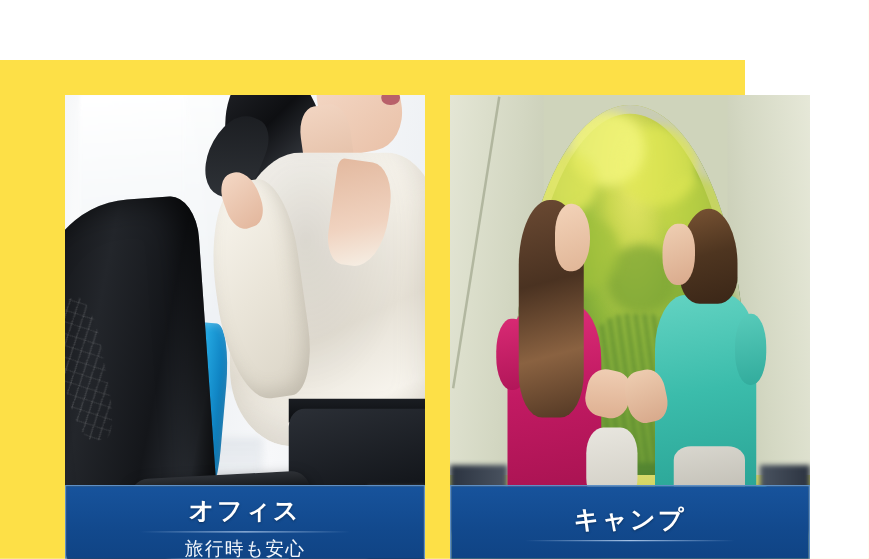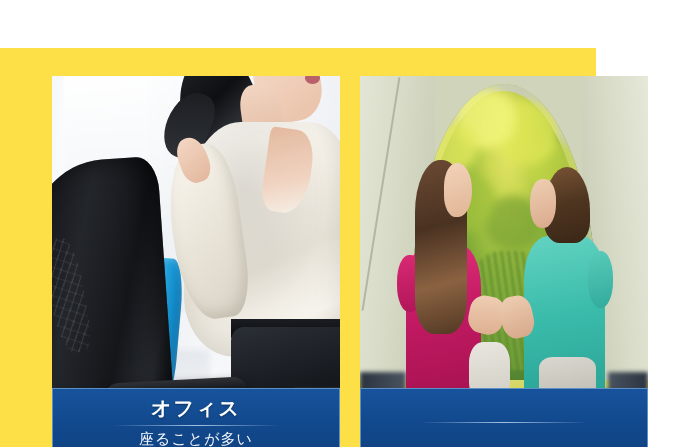--- a/index.html
+++ b/index.html
@@ -336,21 +336,21 @@
       <div class="w-skirt"></div>
 
       <div class="chair-post"></div>
       <div class="chair-arm"></div>
       <div class="office-dark-r soft"></div>
     </div>
 
     <div class="caption">
       <div class="cap-title">オフィス</div>
       <div class="cap-rule"></div>
-      <div class="cap-sub">座ることが多い</div>
+      <div class="cap-sub">旅行時も安心</div>
     </div>
   </div>
 
   <div class="panel" id="panel-camp">
     <div class="photo">
       <div class="camp-bg"></div>
       <div class="tent-fabric-l"></div>
       <div class="tent-fabric-r"></div>
       <div class="tent-seam"></div>
 
@@ -379,17 +379,18 @@
 
       <div class="b-shirt"></div>
       <div class="b-sleeve"></div>
       <div class="b-hair"></div>
       <div class="b-face"></div>
       <div class="b-arm"></div>
       <div class="b-short"></div>
     </div>
 
     <div class="caption">
+      <div class="cap-title">キャンプ</div>
       <div class="cap-rule"></div>
     </div>
   </div>
 
 </div>
 
 </body></html>

